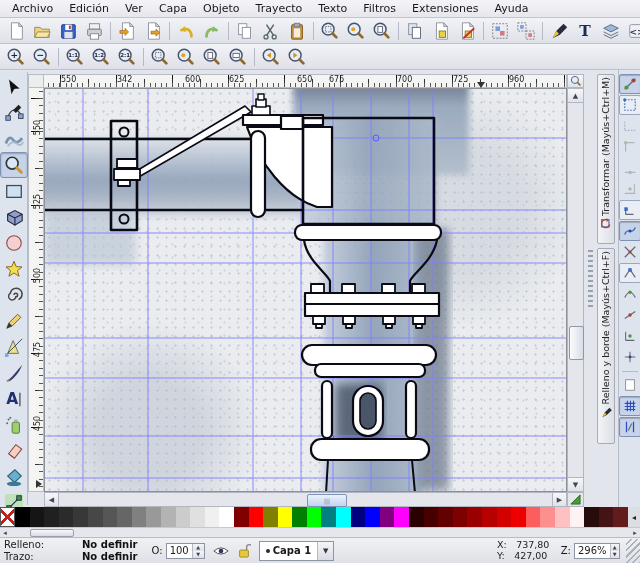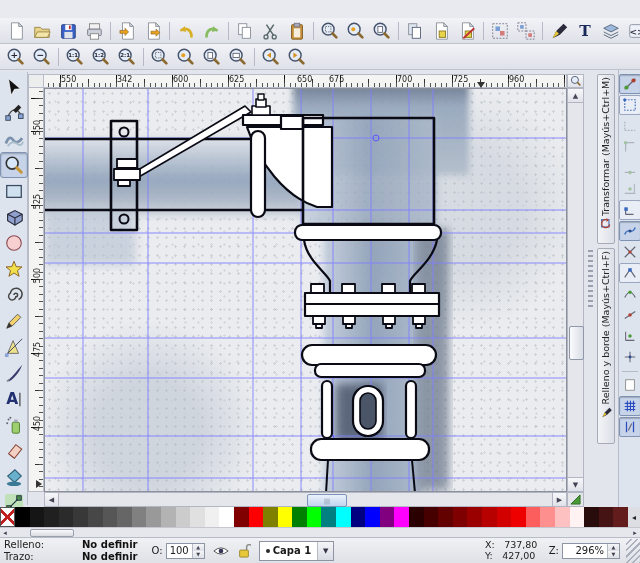--- a/index.html
+++ b/index.html
@@ -148,20 +148,32 @@
     <linearGradient id="vpipe" x1="0" y1="0" x2="1" y2="0">
       <stop offset="0" stop-color="#c2cddc"></stop>
         <stop offset="0.5" stop-color="#8b9db4"></stop>
       <stop offset="1" stop-color="#a8b6c8"></stop>
     </linearGradient>
   </defs>
 </svg>
 
 <div class="app">
 
+  <div class="menubar">
+    <span class="menu-item">Archivo</span>
+    <span class="menu-item">Edición</span>
+    <span class="menu-item">Ver</span>
+    <span class="menu-item">Capa</span>
+    <span class="menu-item">Objeto</span>
+    <span class="menu-item">Trayecto</span>
+    <span class="menu-item">Texto</span>
+    <span class="menu-item">Filtros</span>
+    <span class="menu-item">Extensiones</span>
+    <span class="menu-item">Ayuda</span>
+  </div>
 
   <div class="toolbar tb1">
     <div class="tb-btn">
         <svg class="i20" viewBox="0 0 22 22">
           <use href="#pagebase"></use>
         </svg>
       </div>
     <div class="tb-btn">
         <svg class="i20" viewBox="0 0 22 22">
           <path d="M3,7 h6 l2,2 h8 v9 h-16 z" fill="#e8d48a" stroke="#9a8648"></path>
@@ -495,21 +507,21 @@
         </div>
       <div class="tool-btn overflow-btn">
           <span>»</span>
         </div>
     </div>
 
     <div class="corner"></div>
     <div class="hruler">
       <span class="rlabel" style="left:16px">550</span>
       <span class="rlabel" style="left:72px">342</span>
-      <span class="rlabel" style="left:128px">600</span>
+      <span class="rlabel" style="left:140px">600</span>
       <span class="rlabel" style="left:184px">625</span>
       <span class="rlabel" style="left:252px">650</span>
       <span class="rlabel" style="left:284px">675</span>
       <span class="rlabel" style="left:352px">700</span>
       <span class="rlabel" style="left:408px">725</span>
       <span class="rlabel" style="left:464px">960</span>
       <span class="hmarker" style="left:433px"></span>
     </div>
     <div class="vruler">
       <span class="rlabel" style="top:35px">550</span>
@@ -852,21 +864,21 @@
           <span>X:</span>
           <span class="xy-val">737,80</span>
         </div>
       <div class="xy-row">
           <span>Y:</span>
           <span class="xy-val">427,00</span>
         </div>
     </div>
     <div class="z-block">
       <span>Z:</span>
-      <div class="spinbox" style="width:58px;justify-content:flex-end">
+      <div class="spinbox" style="width:46px;justify-content:flex-end">
         <span class="spin-val">296%</span>
         <div class="steppers">
             <div>▲</div>
             <div>▼</div>
           </div>
       </div>
     </div>
     <div class="grip"></div>
   </div>
 

